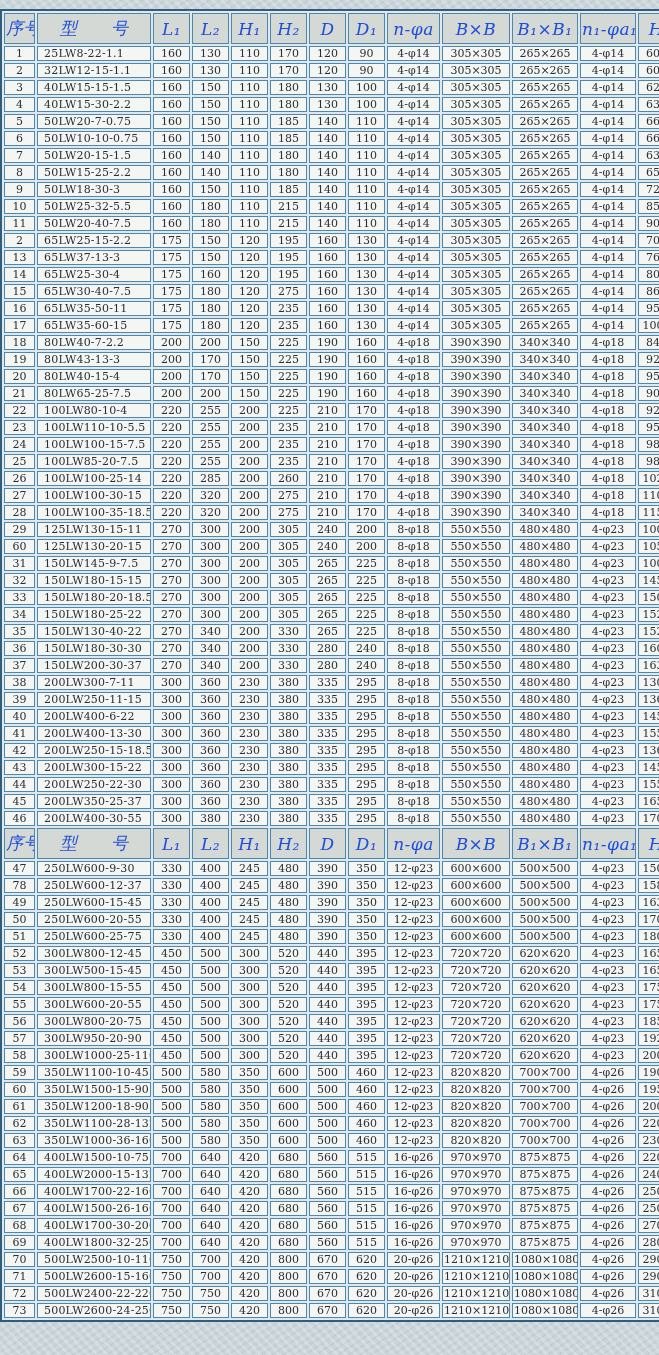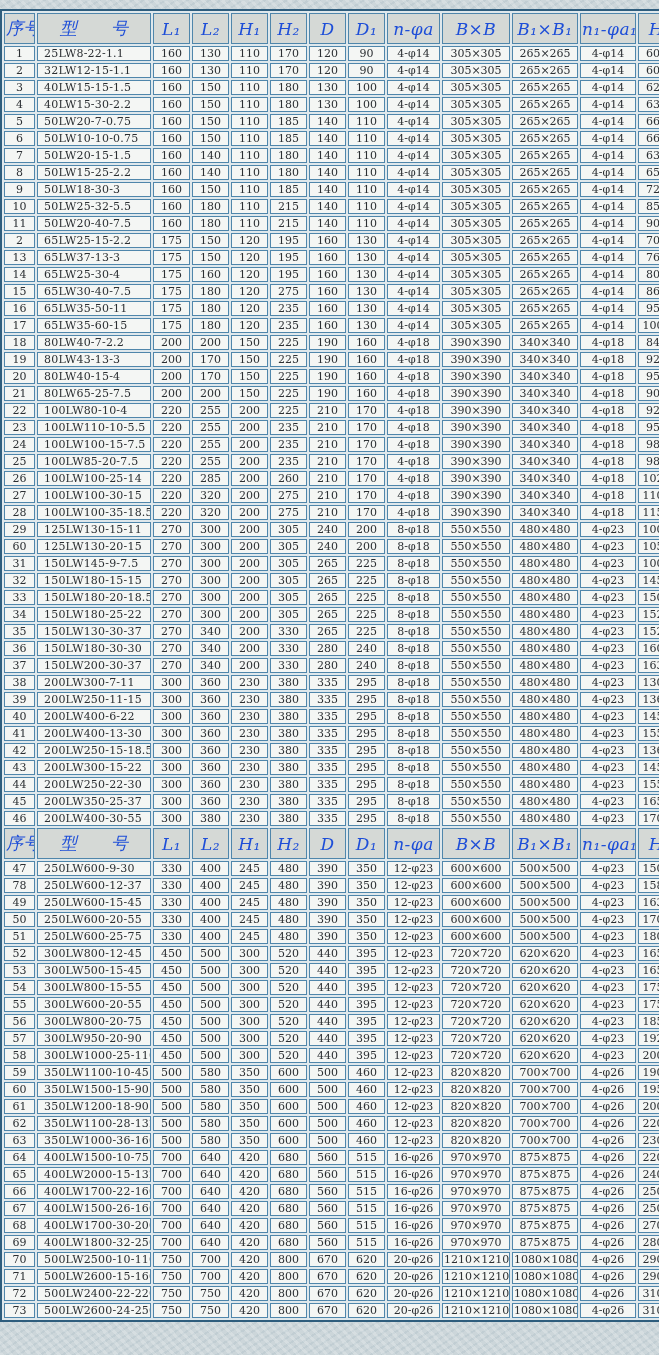--- a/index.html
+++ b/index.html
@@ -601,21 +601,21 @@
           <td>265</td>
           <td>225</td>
           <td>8-φ18</td>
           <td>550×550</td>
           <td>480×480</td>
           <td>4-φ23</td>
           <td>1520</td>
         </tr>
         <tr>
           <td>35</td>
-          <td class="model">150LW130-30-37</td>
+          <td class="model">150LW130-40-22</td>
           <td>270</td>
           <td>340</td>
           <td>200</td>
           <td>330</td>
           <td>265</td>
           <td>225</td>
           <td>8-φ18</td>
           <td>550×550</td>
           <td>480×480</td>
           <td>4-φ23</td>

